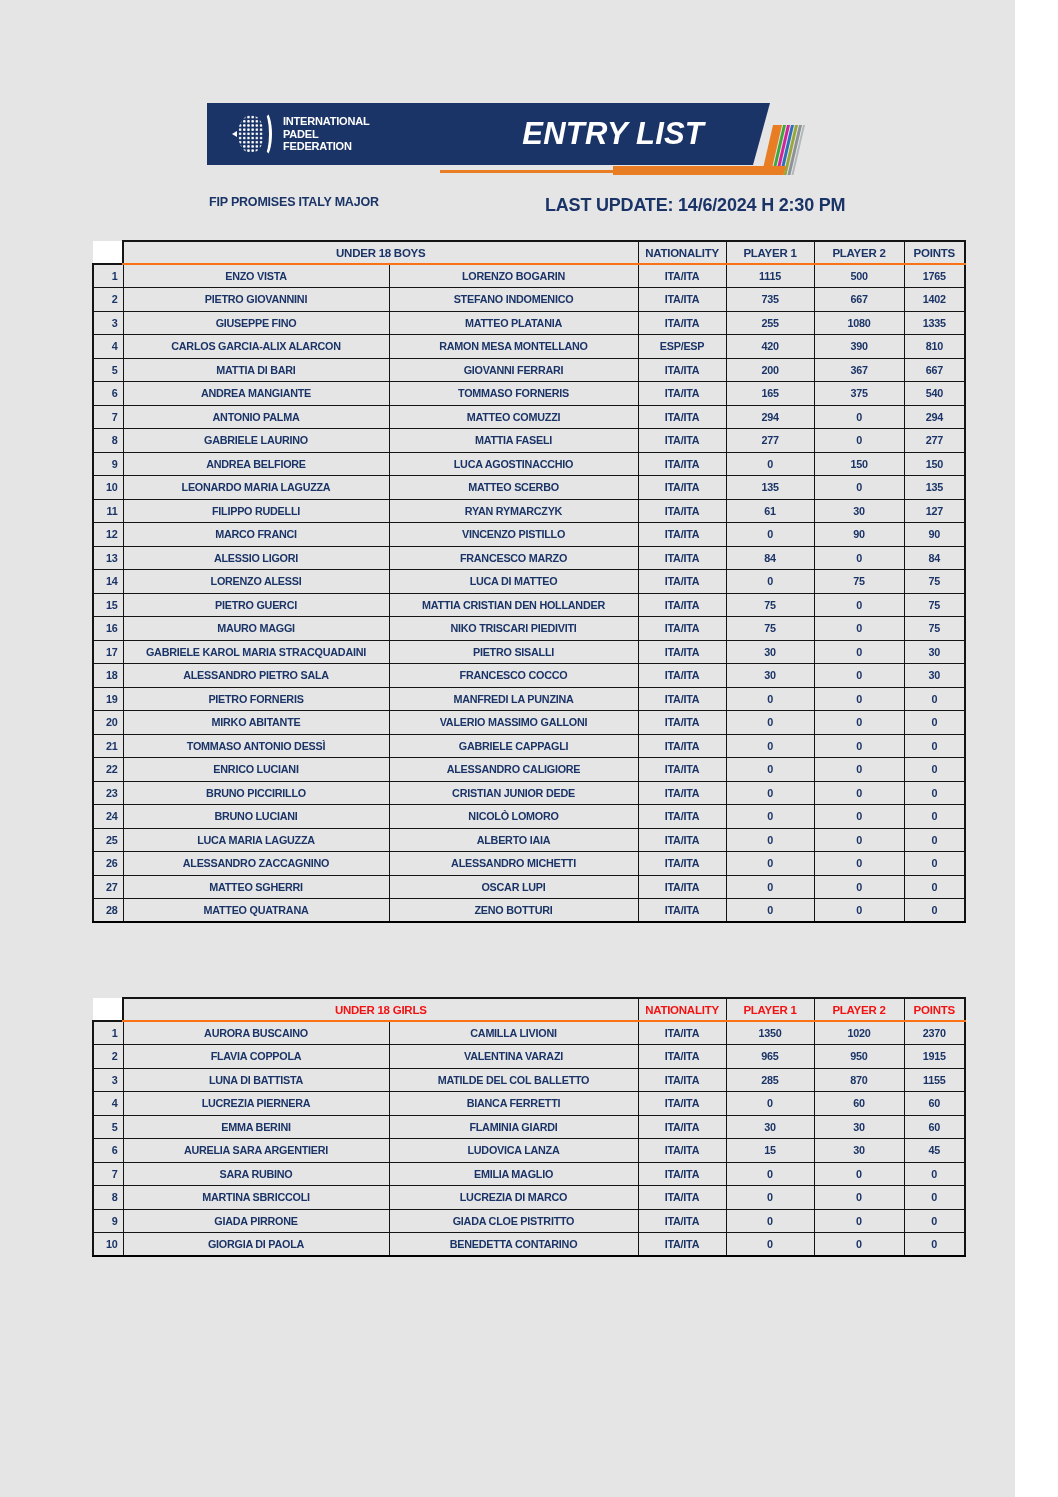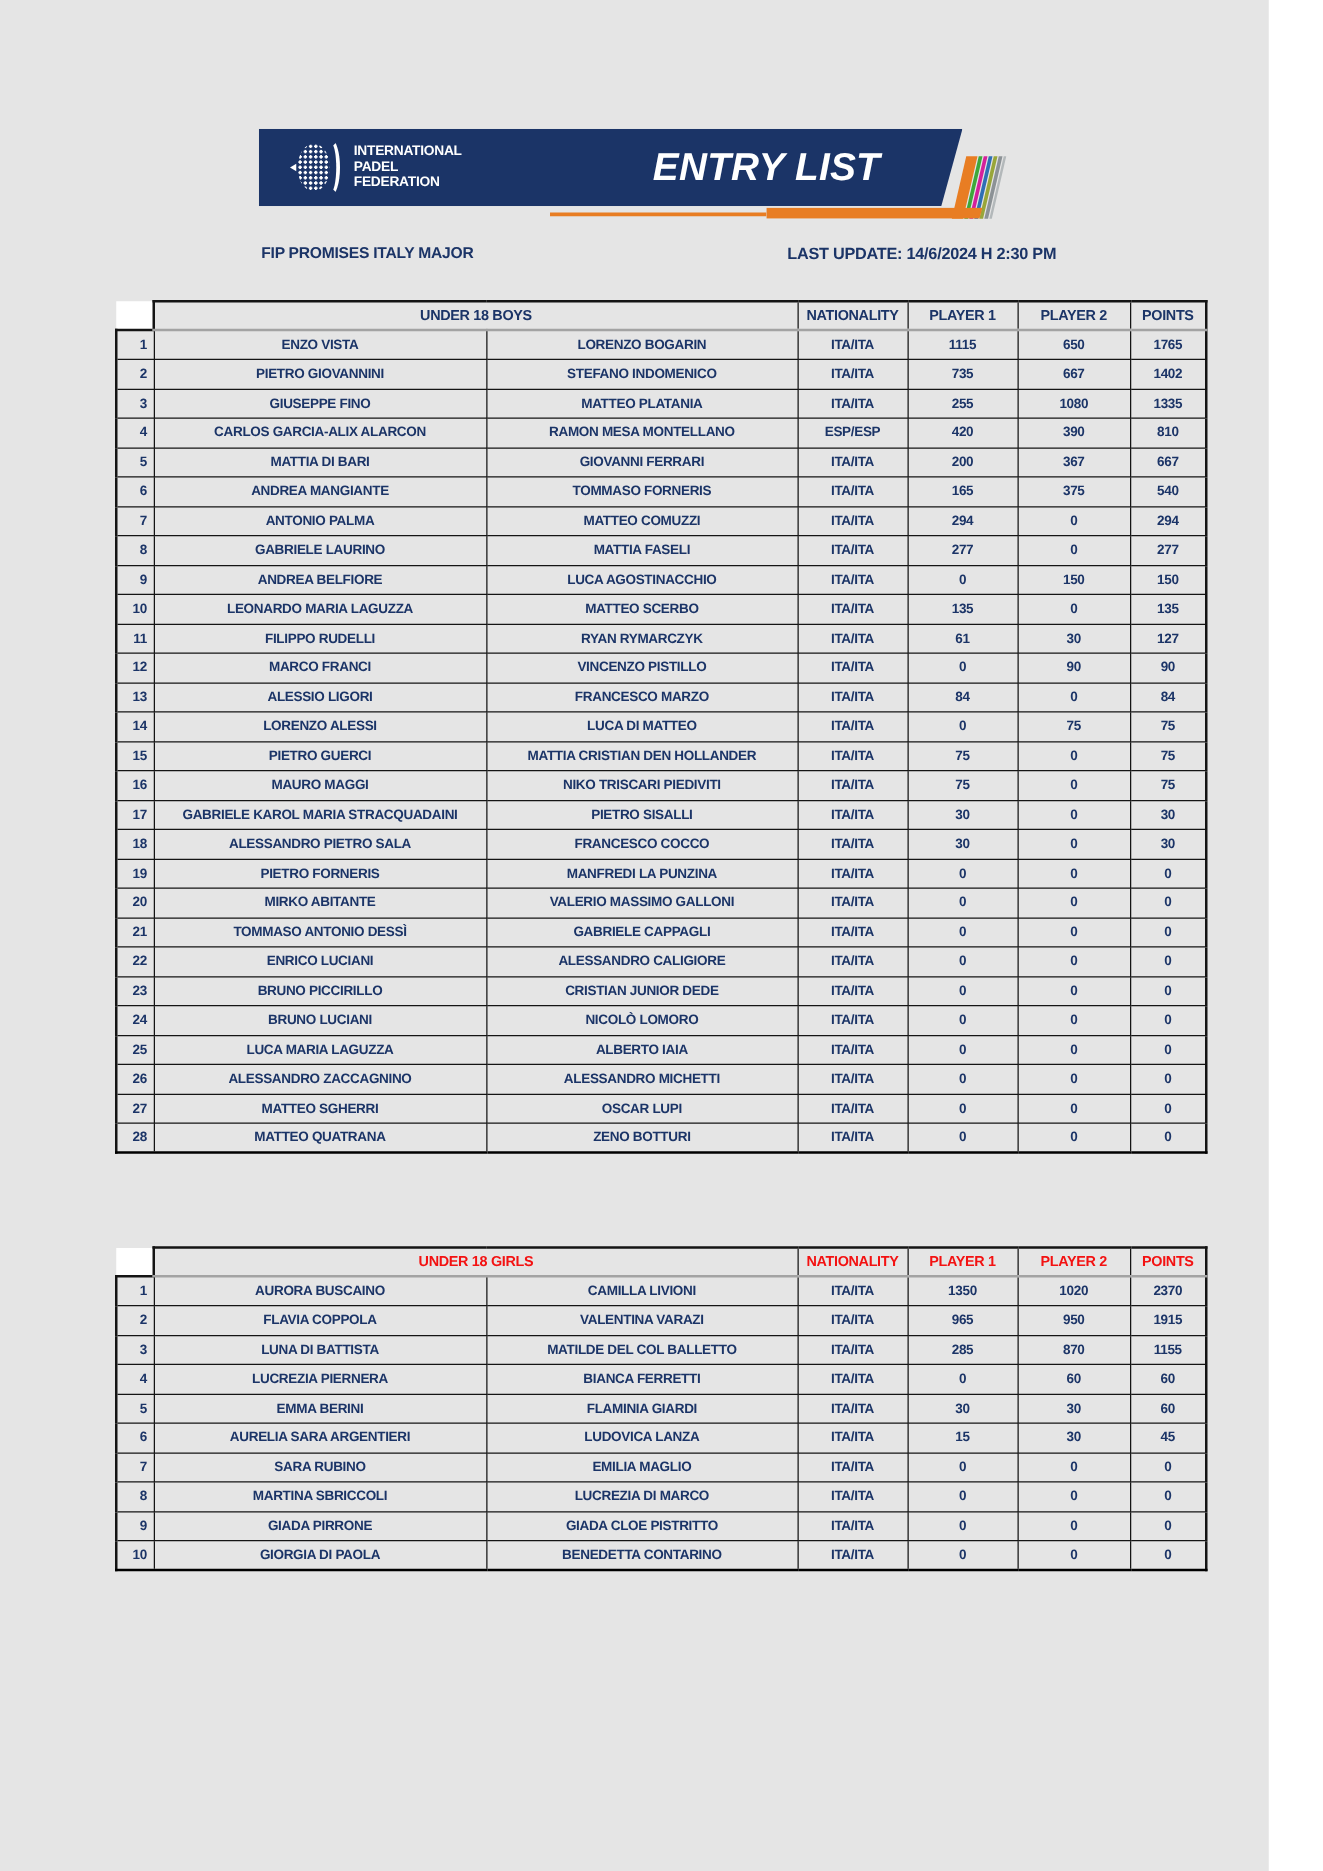--- a/index.html
+++ b/index.html
@@ -106,21 +106,21 @@
     white-space: nowrap;
     padding-left: 29px;
   }
   .last-update {
     position: absolute;
     left: 545px; top: 195px;
     width: 300px;
     text-align: right;
     color: #1b3467;
     font-weight: bold;
-    font-size: 13px;
+    font-size: 18px;
     letter-spacing: -0.2px;
     white-space: nowrap;
   }
 
   
   table.entry-table {
     position: absolute;
     left: 92px;
     width: 872px;
     border-collapse: collapse;
@@ -138,21 +138,21 @@
     overflow: hidden;
     font-size: 10.8px;
     letter-spacing: -0.25px;
     height: 23.5px;
     padding: 0 2px;
   }
   .entry-table thead th {
     font-size: 11.5px;
     height: 23px;
     border-top: 2px solid #141414;
-    border-bottom: 2px solid #a3a3a3;
+    border-bottom: 2px solid #f97316;
   }
   .entry-table thead th.title { border-left: 2px solid #141414; }
   .entry-table thead th:last-child,
   .entry-table td:last-child { border-right: 2px solid #141414; }
   .entry-table tbody td:first-child { border-left: 2px solid #141414; }
   .entry-table tbody tr:first-child td:first-child { border-top: 2px solid #141414; }
   .entry-table tbody tr:last-child td { border-bottom: 2px solid #000000; }
   .entry-table th.ghost {
     border: none;
     background: #ffffff;
@@ -220,21 +220,21 @@
         <th>POINTS</th>
       </tr>
     </thead>
     <tbody>
         <tr>
           <td class="c0">1</td>
           <td class="c1">ENZO VISTA</td>
           <td class="c2">LORENZO BOGARIN</td>
           <td class="c3">ITA/ITA</td>
           <td class="c4">1115</td>
-          <td class="c5">650</td>
+          <td class="c5">500</td>
           <td class="c6">1765</td>
         </tr>
         <tr>
           <td class="c0">2</td>
           <td class="c1">PIETRO GIOVANNINI</td>
           <td class="c2">STEFANO INDOMENICO</td>
           <td class="c3">ITA/ITA</td>
           <td class="c4">735</td>
           <td class="c5">667</td>
           <td class="c6">1402</td>

